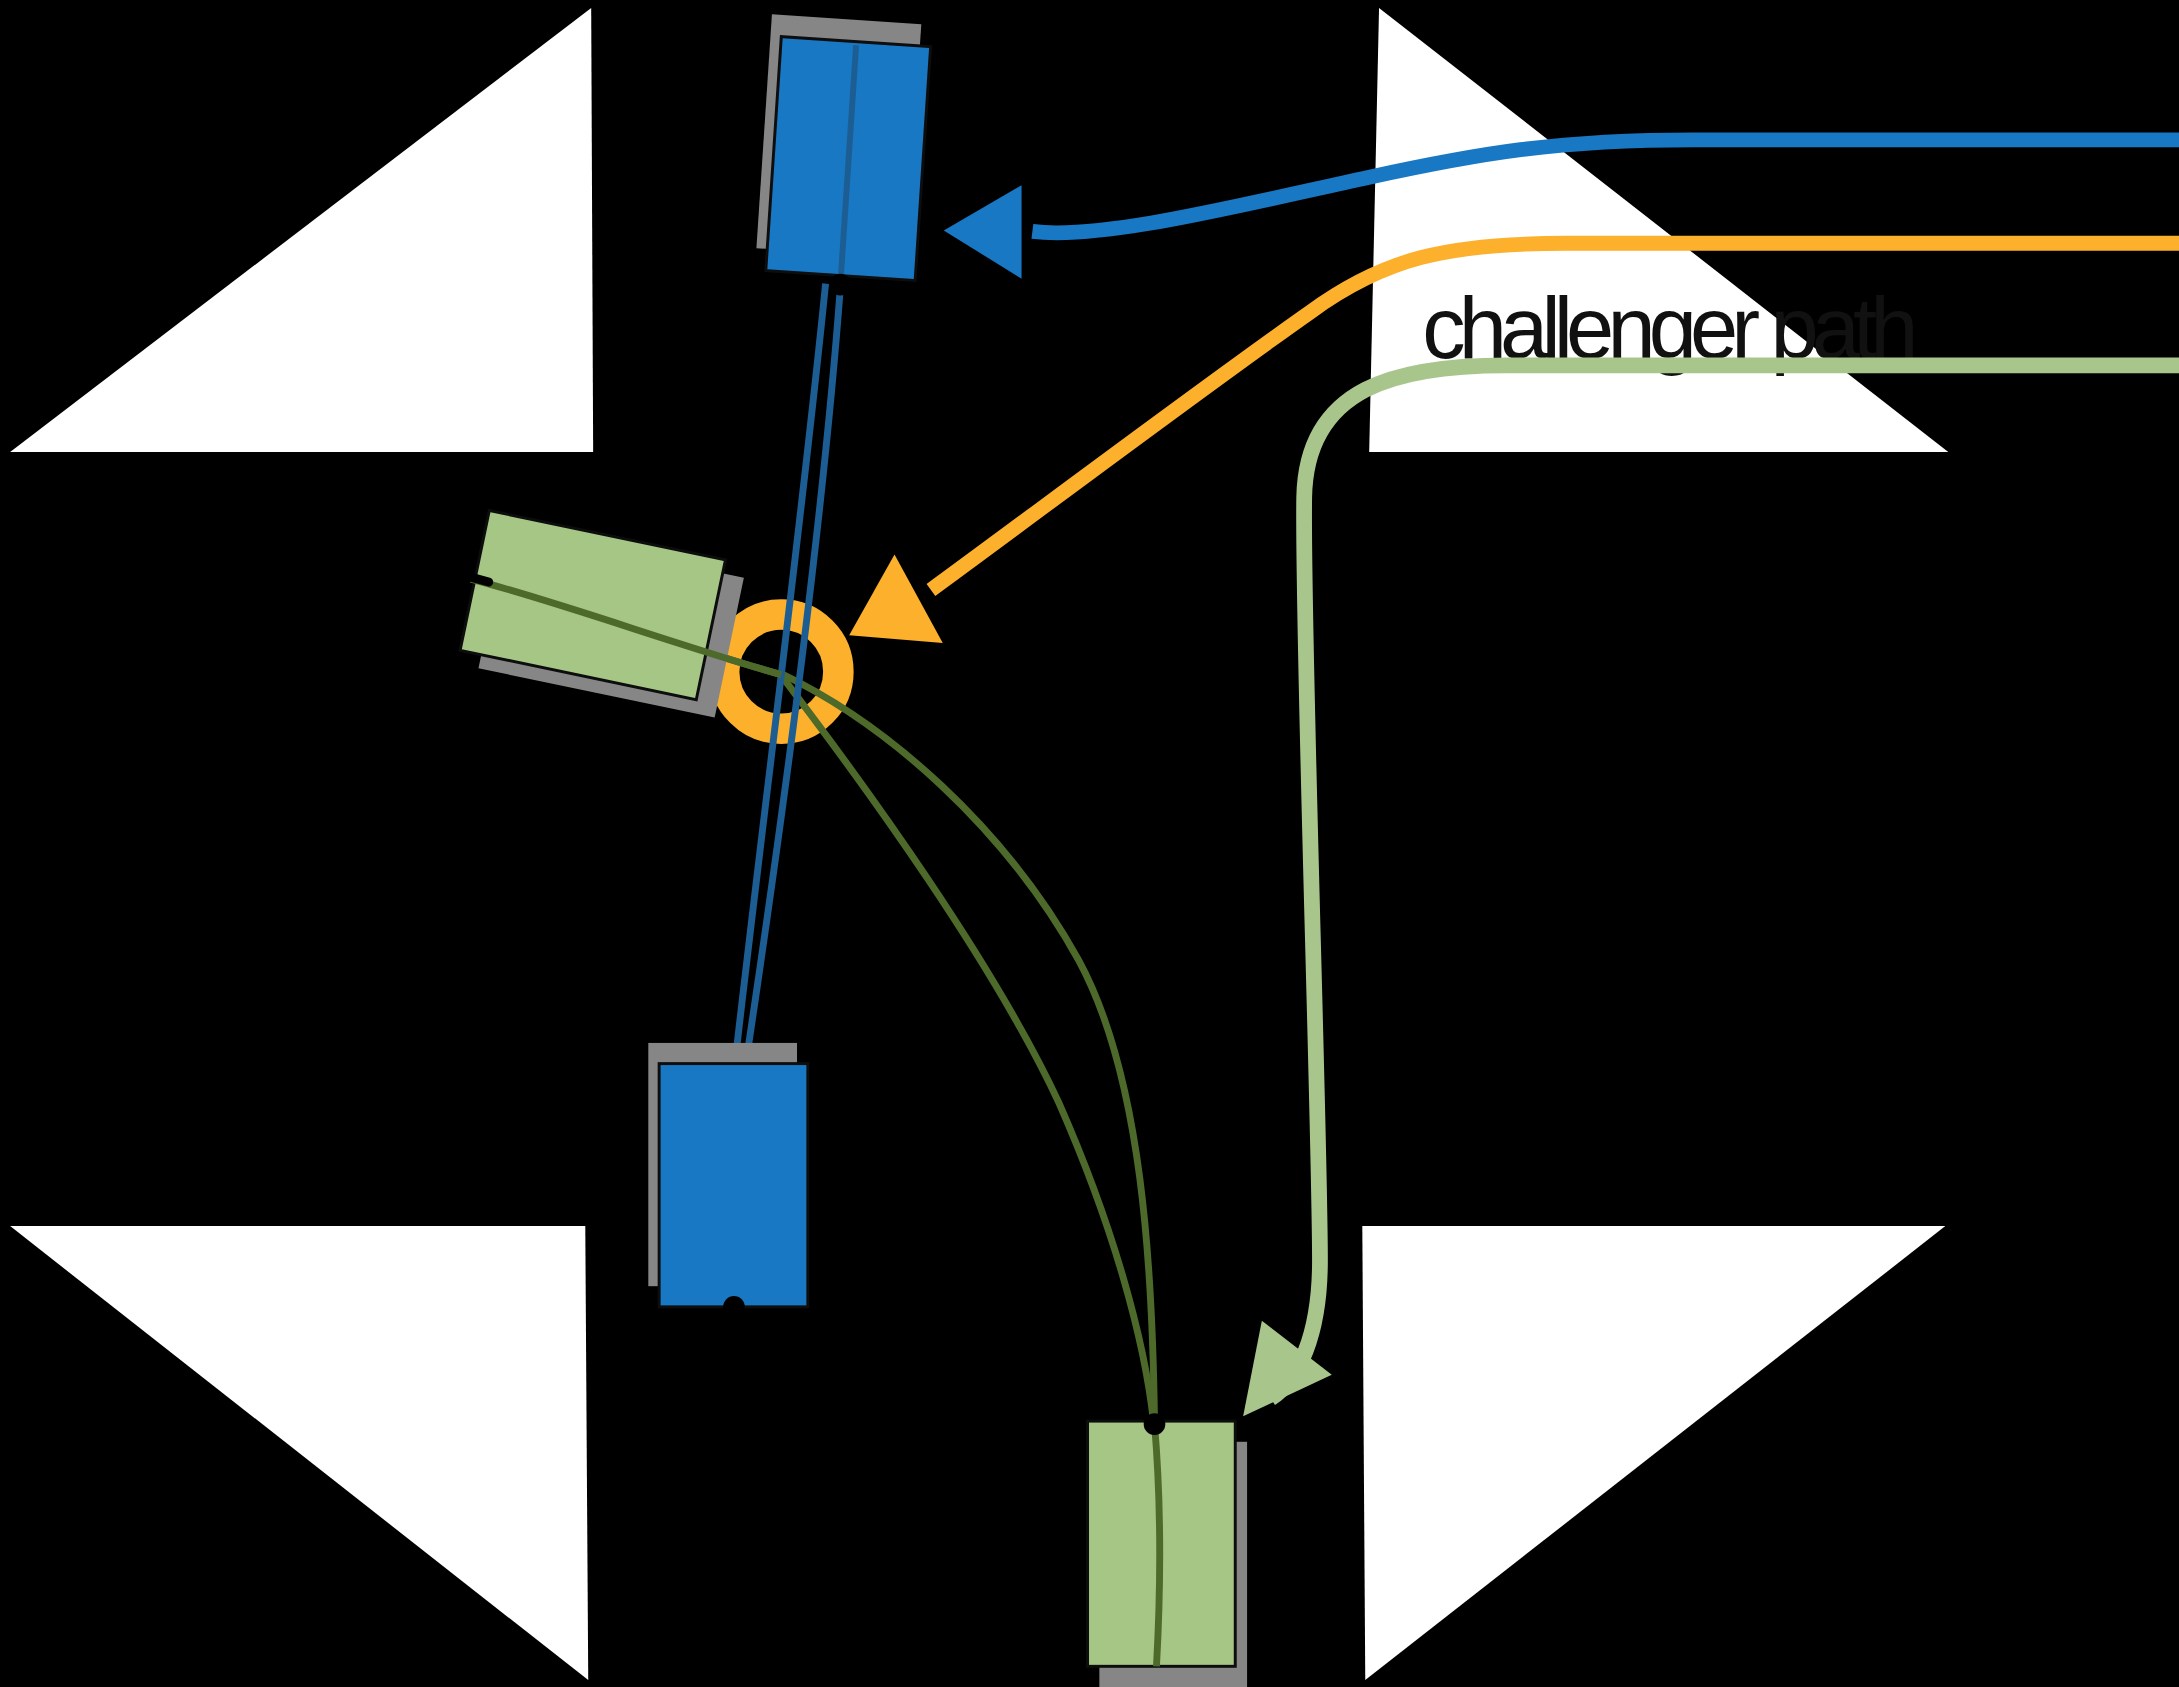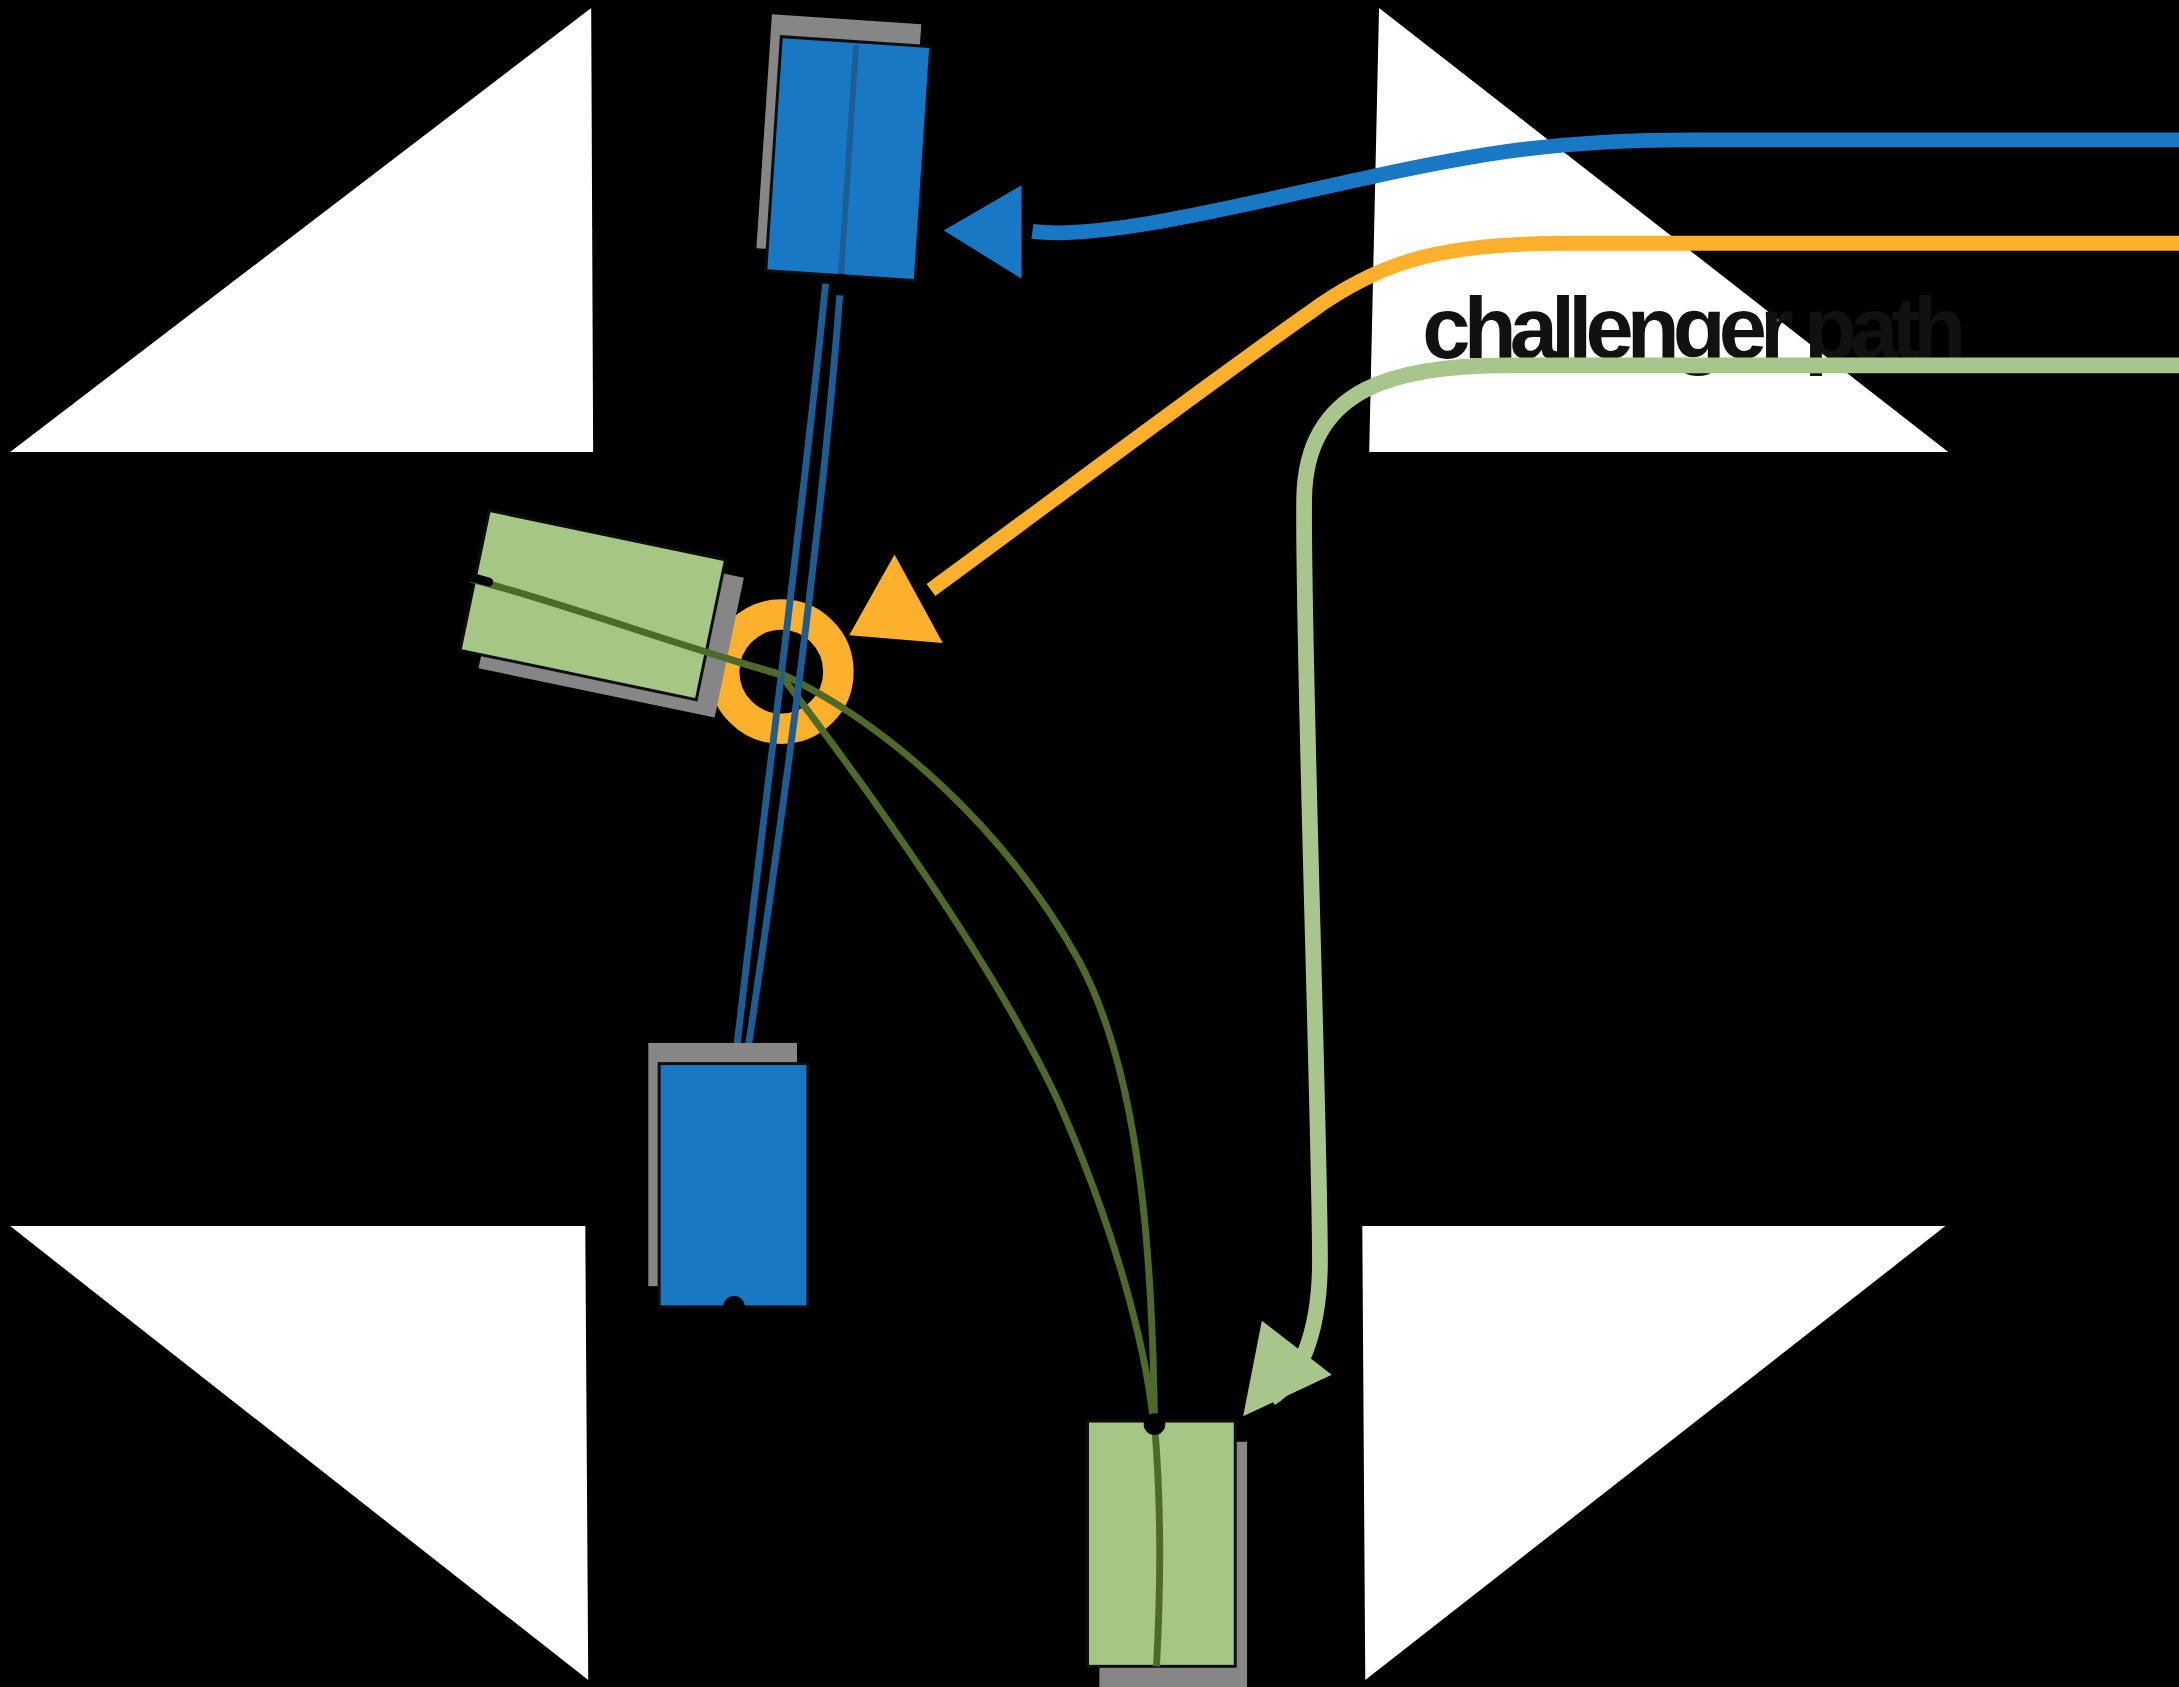--- a/index.html
+++ b/index.html
@@ -1,16 +1,16 @@
 <!DOCTYPE html>
 <html style="--c-background: #000000; --c-corner_block: #ffffff; --c-ego_blue: #1878c4; --c-trajectory_navy: #1c5e93; --c-challenger_green: #a5c685; --c-annotation_green: #a8c68c; --c-shadow_gray: #868686; --c-path_olive: #4e6a2b; --c-conflict_orange: #fcb02c; --c-marker_black: #000000; --c-label_text: #111111;"><head>
 <meta charset="utf-8">
 <style>
   html,body{margin:0;padding:0;background:#000;}
-  #stage{position:relative;width:2180px;height:1687px;overflow:hidden;font-weight:bold;}
+  #stage{position:relative;width:2180px;height:1687px;overflow:hidden;}
   svg{display:block;}
   .bg{fill:var(--c-background,#000);}
   .corner{fill:var(--c-corner_block,#fff);}
   .veh-blue{fill:var(--c-ego_blue,#1878c4);stroke:#0d0d0d;stroke-width:3;}
   .veh-green{fill:var(--c-challenger_green,#a5c685);stroke:#0d0d0d;stroke-width:3;}
   .shadow{fill:var(--c-shadow_gray,#868686);}
   .navy{stroke:var(--c-trajectory_navy,#1b5e92);fill:none;stroke-width:7;}
   .navy-thin{stroke:var(--c-trajectory_navy,#1b5e92);fill:none;stroke-width:6;}
   .olive{stroke:var(--c-path_olive,#4e6a2b);fill:none;stroke-width:7;}
   .ring{stroke:var(--c-conflict_orange,#fbb02c);fill:none;stroke-width:31;}

